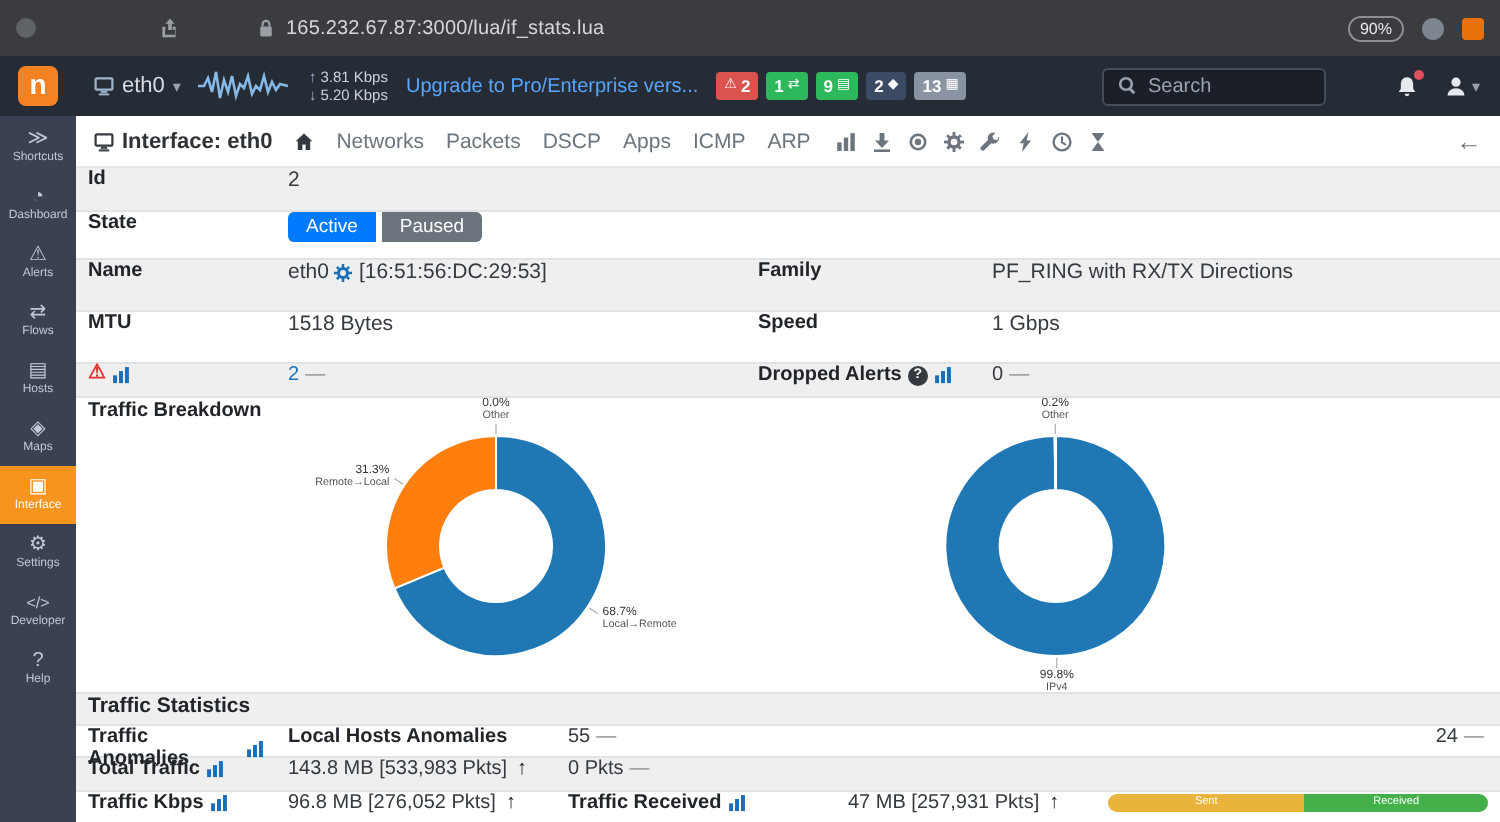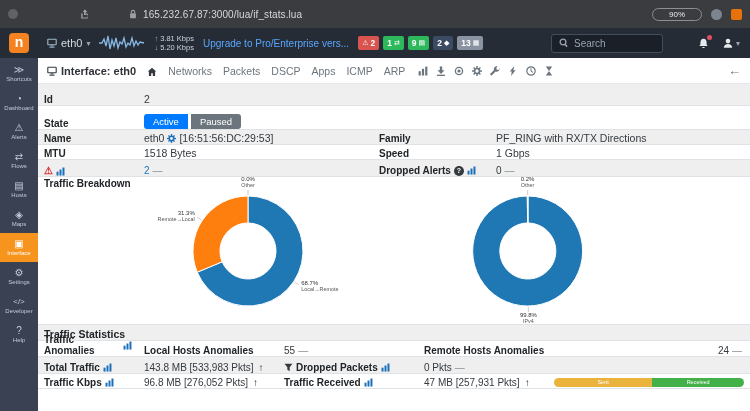--- a/index.html
+++ b/index.html
@@ -7,21 +7,21 @@
   body{font-family:"Liberation Sans",sans-serif}
   .screen{position:relative;width:750px;height:411px;background:#0c4a6e;overflow:hidden;font-size:11px;color:#212529}
 
   
   .browser-bar{height:28px;background:#3b3c40;display:flex;align-items:center;color:#c9cbcf;padding:0 8px;gap:10px}
   .bb-circle{width:10px;height:10px;border-radius:50%;background:#5f6368}
   .bb-icons{display:flex;gap:8px;color:#9aa0a6;margin-left:52px}
   .omnibox{display:flex;align-items:center;gap:5px;margin-left:28px;color:#9aa0a6}
   .url-text{color:#d5d7db;font-size:10px;letter-spacing:.1px}
   .bb-right{margin-left:auto;display:flex;align-items:center;gap:9px}
-  .battery{border:1px solid #8b8e94;border-radius:7px;font-size:8px;color:#e8eaed;padding:1px 16px;line-height:9px}
+  .battery{border:1px solid #8b8e94;border-radius:7px;font-size:8px;color:#e8eaed;padding:1px 5px;line-height:9px}
   .bb-profile{width:11px;height:11px;border-radius:50%;background:#7d8590}
   .bb-ext{width:11px;height:11px;border-radius:2px;background:#e8710a}
 
   
   .navbar{height:30px;background:#262c36;display:flex;align-items:center;color:#d8dde3;gap:9px;padding-right:10px}
   .nav-logo-box{width:38px;display:flex;justify-content:center}
   .nav-logo{width:20px;height:20px;border-radius:4px;background:#f58220;color:#fff;font-weight:bold;font-size:14px;line-height:19px;text-align:center;cursor:pointer}
   .nav-if{display:flex;align-items:center;gap:4px;font-size:11px;cursor:pointer}
   .nav-if .caret{font-size:8px;color:#9aa3af}
   .nav-wave{display:flex;align-items:center;cursor:pointer}
@@ -53,31 +53,31 @@
   .subnav{height:26px;display:flex;align-items:center;gap:11px;padding:0 9px;border-bottom:1px solid #e4e7ea;background:#fff;flex:none}
   .subnav .title{font-weight:bold;color:#2f3237;font-size:11px;display:flex;align-items:center;gap:4px;white-space:nowrap}
   .subnav a.slink{color:#6c757d;font-size:10.5px;text-decoration:none;cursor:pointer}
   .subnav .homeico{color:#343a40;cursor:pointer}
   .icon-strip{display:flex;gap:8px;align-items:center;color:#6c757d;margin-left:2px}
   .icon-strip [data-icon]{cursor:pointer}
   .back-arrow{margin-left:auto;color:#6c757d;font-size:13px;cursor:pointer}
 
   
   .dtable{flex:1;min-height:0}
-  .row{display:flex;align-items:flex-end;border-bottom:1px solid #e0e3e6;font-size:10.5px;color:#343a40}
+  .row{display:flex;align-items:flex-start;border-bottom:1px solid #e0e3e6;font-size:10.5px;color:#343a40}
   .row.striped{background:#efefef}
   .cell{padding:0 6px;display:flex;align-items:center;gap:3px;min-width:0}
   .lbl{width:100px;font-weight:bold;color:#212529;font-size:10px;flex:none}
   .cB{width:235px;flex:none}
   .cC{width:117px;flex:none;font-weight:bold;font-size:10px;color:#212529}
   .cF{flex:1}
   .sB{width:140px;flex:none}
   .sC{width:140px;flex:none}
   .boldcell{font-weight:bold;font-size:10px;color:#212529}
-  .h22{height:22px}.h24{height:24px}.h23{height:15px}.h17{height:17px}.h16{height:16px;font-size:10px}
+  .h22{height:22px}.h24{height:24px}.h23{height:26px}.h17{height:17px}.h16{height:16px;font-size:10px}
   .thin{font-size:10px}
   .charts-row{height:148px;align-items:flex-start}
   .charts-row .lbl{padding-top:1px}
   .charts{display:flex;flex:1}
   .btn{display:inline-block;padding:2px 9px;font-size:9.5px;color:#fff;cursor:pointer;line-height:11px}
   .btn-active{background:#007bff;border-radius:3px 0 0 3px}
   .btn-paused{background:#6c757d;border-radius:0 3px 3px 0}
   a.tlink{color:#2076bc;text-decoration:none;cursor:pointer}
   .dash{color:#8a8f94}
   .trend{font-weight:bold;color:#212529;margin-left:2px}
@@ -453,21 +453,20 @@
                   <rect x="7.2" y="0.6" width="2.2" height="8.9"></rect>
                 </svg>
               </span>
           </div>
           <div class="cell sB boldcell">Local Hosts Anomalies</div>
           <div class="cell sC">
             <span>55</span>
             <span class="dash">—</span>
           </div>
           <div class="cell cF">
-            <span class="boldcell">Remote Hosts Anomalies</span>
             <span class="ml-auto">
               <span>24</span>
               <span class="dash">—</span>
             </span>
           </div>
         </div>
 
         <div class="row striped h17 thin">
           <div class="cell lbl">
             <span>Total Traffic</span>
@@ -475,35 +474,20 @@
                 <svg viewBox="0 0 10 10" fill="currentColor" xmlns="http://www.w3.org/2000/svg">
                   <rect x="0.6" y="5.2" width="2.2" height="4.3"></rect>
                   <rect x="3.9" y="2.8" width="2.2" height="6.7"></rect>
                   <rect x="7.2" y="0.6" width="2.2" height="8.9"></rect>
                 </svg>
               </span>
           </div>
           <div class="cell sB">
             <span>143.8 MB [533,983 Pkts]</span>
             <span class="trend">↑</span>
-          </div>
-          <div class="cell sC boldcell">
-            <span class="i9 dark" data-icon="funnel">
-                <svg viewBox="0 0 10 10" fill="currentColor" xmlns="http://www.w3.org/2000/svg">
-                  <path d="M.6.8h8.8L6.3 4.6v4.6L3.7 7.6V4.6z"></path>
-                </svg>
-              </span>
-            <span>Dropped Packets</span>
-            <span class="i9 blue" data-icon="chart">
-                <svg viewBox="0 0 10 10" fill="currentColor" xmlns="http://www.w3.org/2000/svg">
-                  <rect x="0.6" y="5.2" width="2.2" height="4.3"></rect>
-                  <rect x="3.9" y="2.8" width="2.2" height="6.7"></rect>
-                  <rect x="7.2" y="0.6" width="2.2" height="8.9"></rect>
-                </svg>
-              </span>
           </div>
           <div class="cell cF">
             <span>0 Pkts</span>
             <span class="dash">—</span>
           </div>
         </div>
 
         <div class="row h23 thin">
           <div class="cell lbl">
             <span>Traffic Kbps</span>

